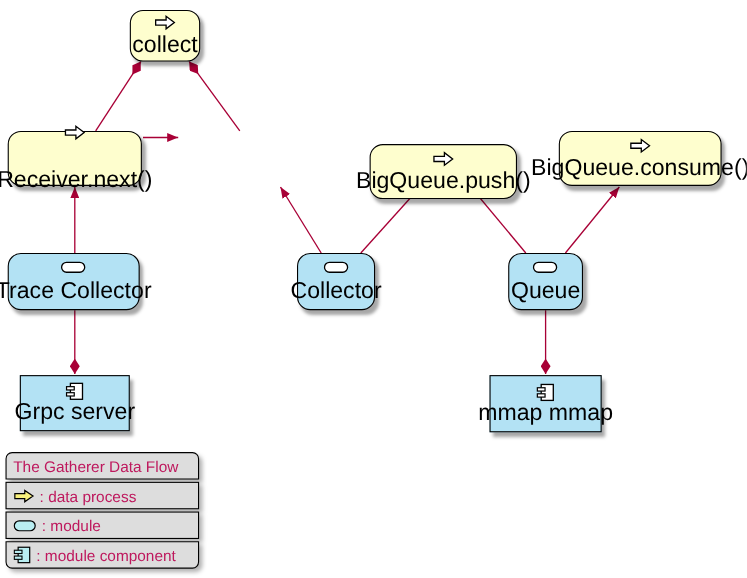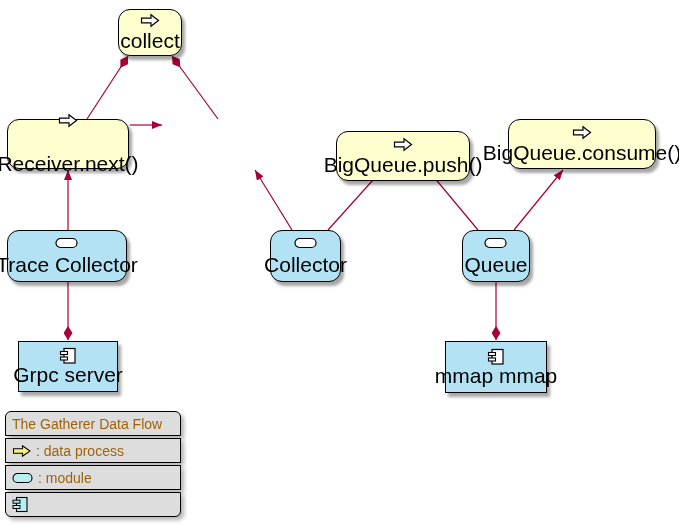--- a/index.html
+++ b/index.html
@@ -30,21 +30,21 @@
   #node-grpc-server{left:18px;top:341px;width:100px;height:51px;}
   #node-mmap-page{left:445px;top:341px;width:102px;height:52px;}
 
   .node .icon{display:block;height:15px;}
   .node .icon svg{display:block;}
 
   #legend{
     position:absolute;left:5px;top:411px;width:176px;
     display:flex;flex-direction:column;gap:2px;
     filter:drop-shadow(3px 3px 2px rgba(0,0,0,0.30));
-    font-size:14px;color:#a16207;
+    font-size:14px;color:#be185d;
   }
   .legend-row{
     box-sizing:border-box;background:#DDDDDD;border:1px solid #000;
     height:25px;display:flex;align-items:center;padding:0 6px;gap:4px;
     white-space:nowrap;
   }
   #legend .legend-row:first-child{border-radius:6px 6px 0 0;}
   #legend .legend-row:last-child{border-radius:0 0 6px 6px;}
   .legend-row .icon svg{display:block;}
 </style>
@@ -183,16 +183,17 @@
       <span>: module</span>
     </div>
     <div class="legend-row">
       <span class="icon">
         <svg width="17" height="17" viewBox="0 0 17 17">
           <rect x="4.5" y="1.5" width="10.5" height="14" fill="#B9EEF2" stroke="#000" stroke-width="1.1"></rect>
           <rect x="1" y="4.2" width="7" height="3" fill="#B9EEF2" stroke="#000" stroke-width="1"></rect>
           <rect x="1" y="9.5" width="7" height="3" fill="#B9EEF2" stroke="#000" stroke-width="1"></rect>
         </svg>
       </span>
+      <span>: module component</span>
     </div>
   </div>
 
 </div>
 
 </body></html>

